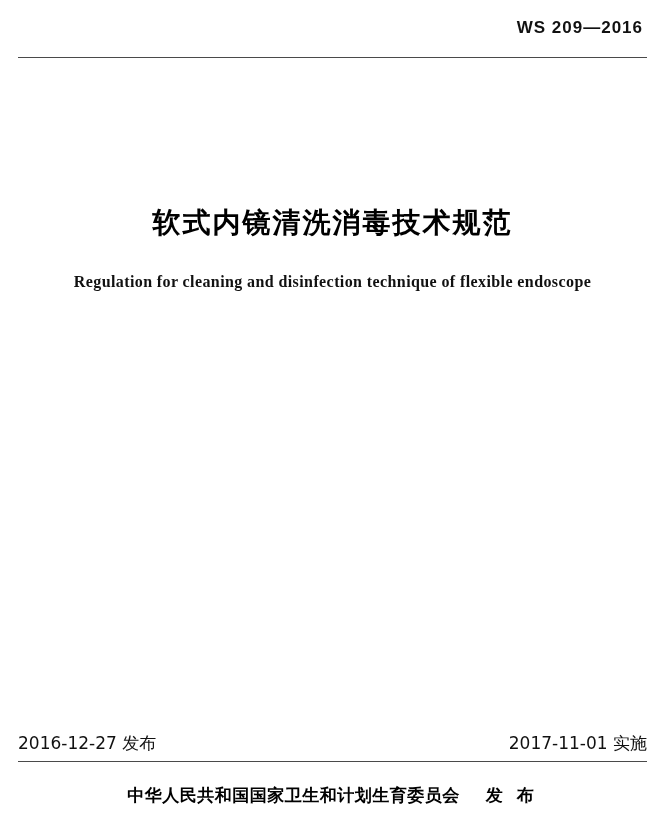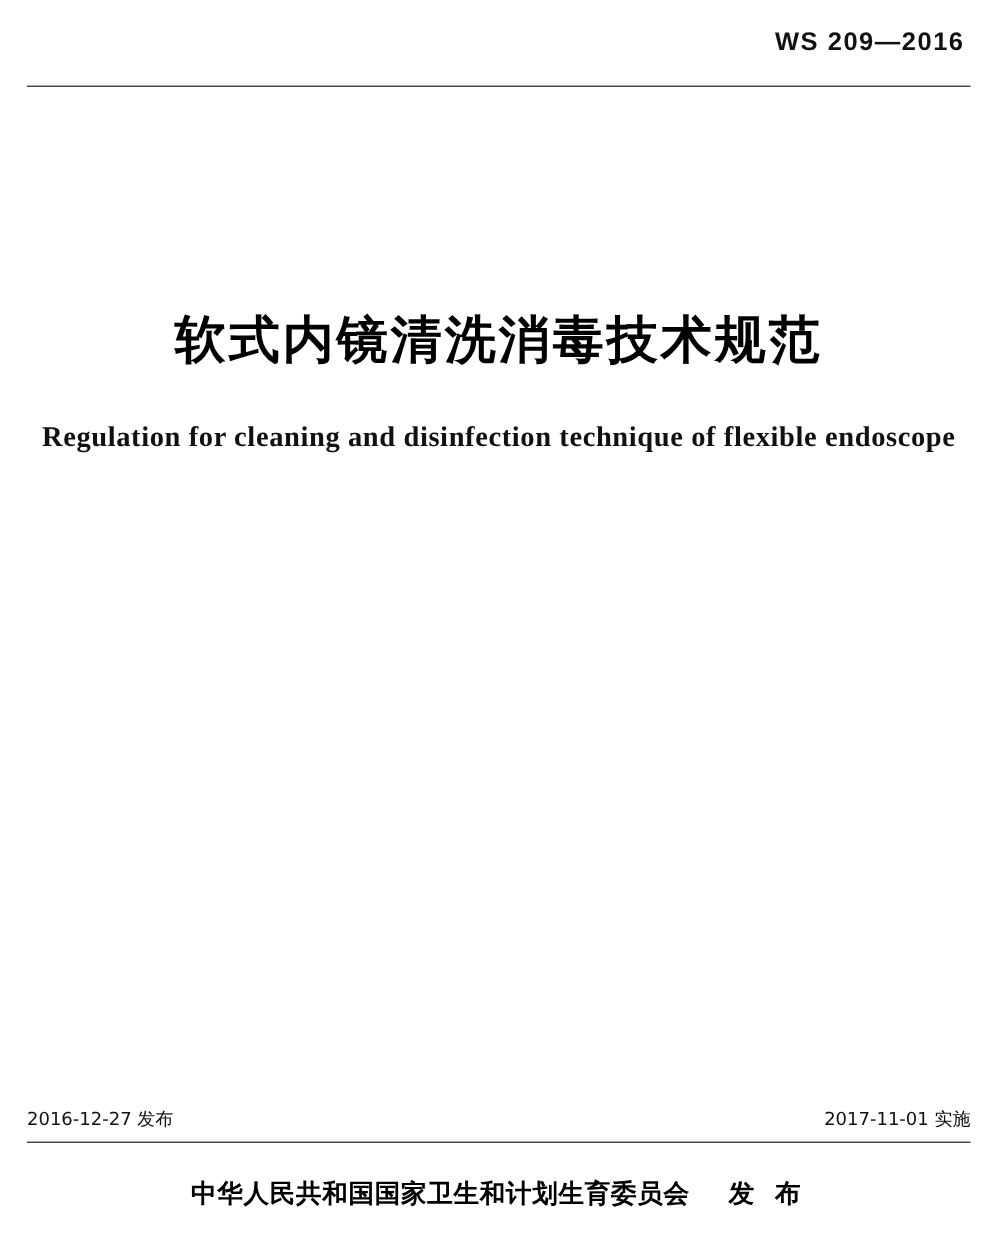--- a/index.html
+++ b/index.html
@@ -46,30 +46,30 @@
   .title-block {
     position: absolute;
     top: 205px;
     left: 0;
     width: 665px;
     text-align: center;
   }
   .title-cn {
     font-family: "DejaVu Sans", "Liberation Sans", sans-serif;
     font-weight: bold;
-    font-size: 34px;
+    font-size: 28px;
     letter-spacing: 2px;
     color: #000;
     line-height: 1.3;
   }
   .title-en {
     margin-top: 32px;
     font-family: "Liberation Serif", serif;
     font-weight: bold;
-    font-size: 19px;
+    font-size: 16px;
     letter-spacing: 0.4px;
     color: #111;
   }
 
   
   .rule-bottom {
     position: absolute;
     bottom: 69px;
     left: 18px;
     right: 18px;
@@ -78,21 +78,21 @@
   }
   .dates {
     position: absolute;
     bottom: 76px;
     left: 18px;
     right: 18px;
     display: flex;
     justify-content: space-between;
     align-items: flex-start;
     font-family: "DejaVu Sans", "Liberation Sans", sans-serif;
-    font-size: 12px;
+    font-size: 17px;
     color: #111;
   }
   .date-issue,
   .date-effective {
     white-space: nowrap;
   }
   .issuer {
     position: absolute;
     bottom: 24px;
     left: 0;

